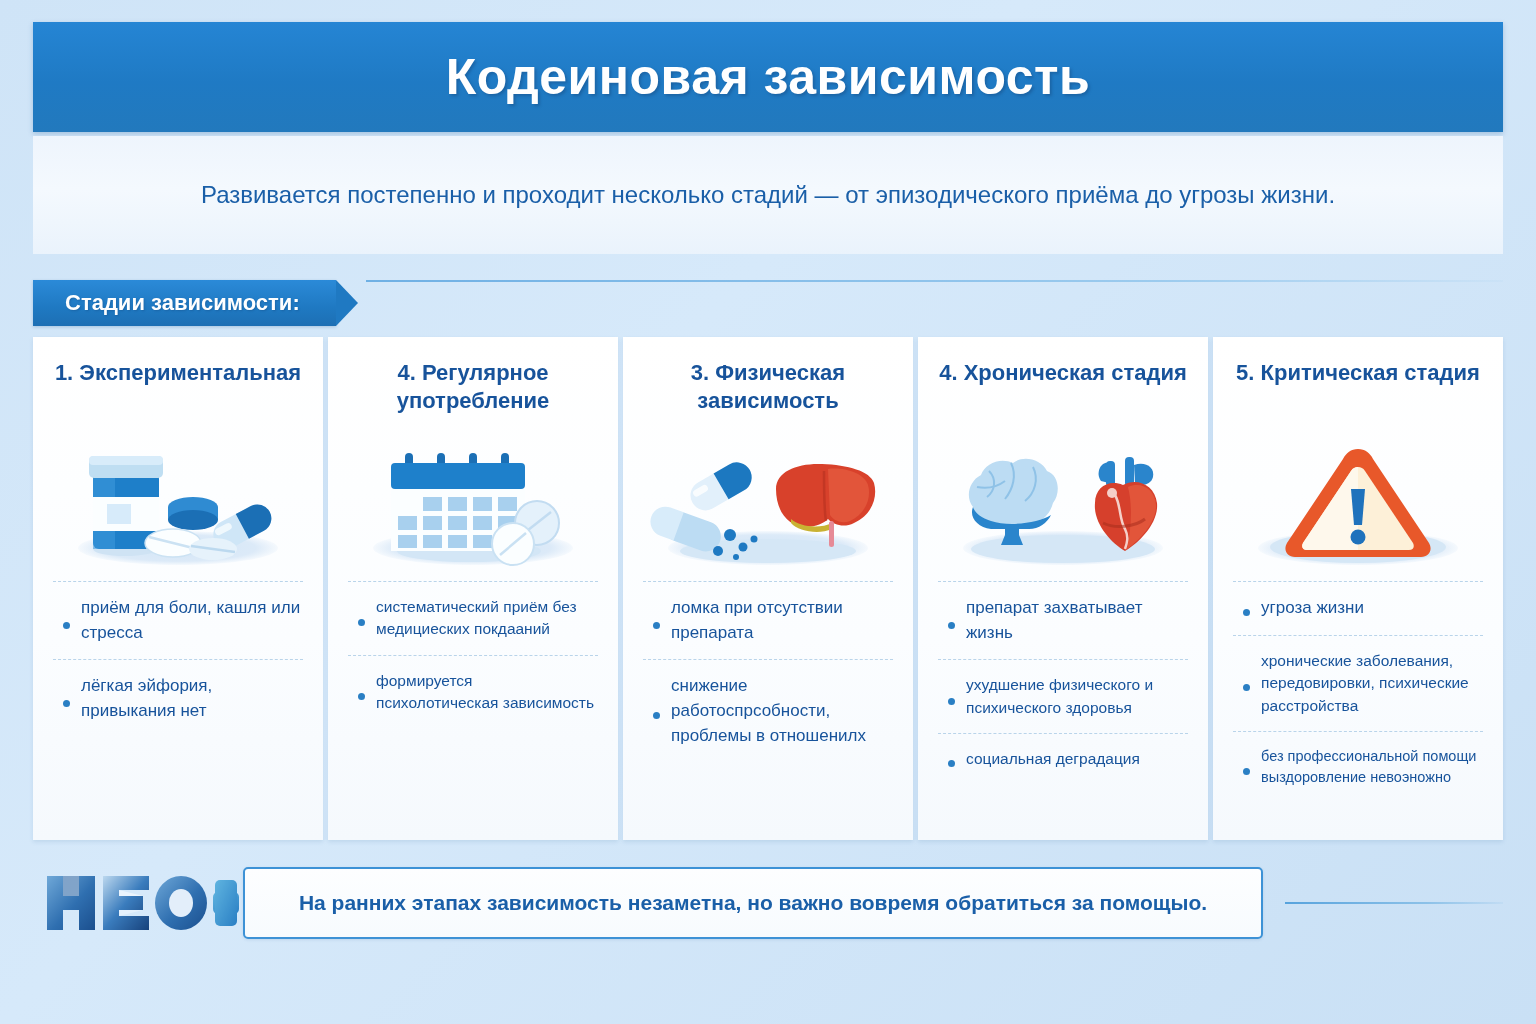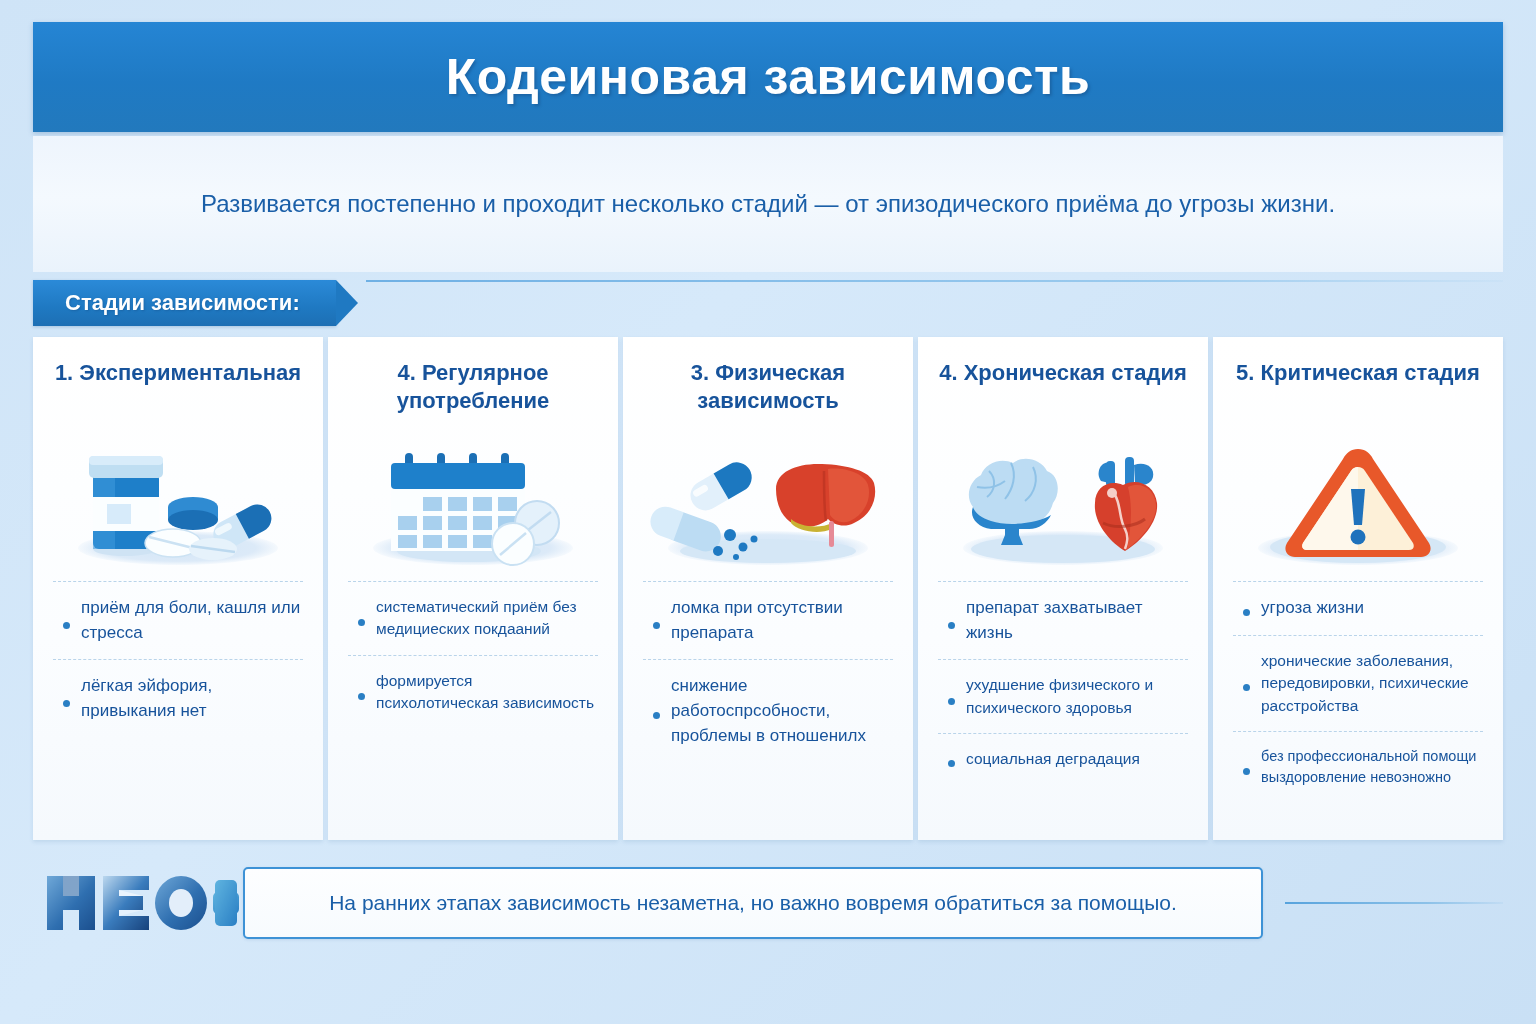--- a/index.html
+++ b/index.html
@@ -46,21 +46,21 @@
     text-shadow: 2px 2px 3px rgba(20,60,110,0.35);
     white-space: nowrap;
   }
 
   
   .subtitle-band {
     position: absolute;
     left: 33px;
     top: 136px;
     width: 1470px;
-    height: 136px;
+    height: 118px;
     background: linear-gradient(180deg, #eef5fd 0%, #f4f9fe 45%, #eaf3fc 100%);
     display: flex;
     align-items: center;
     justify-content: center;
     padding: 0 120px;
   }
   .subtitle-text {
     color: #1a5fa8;
     font-size: 24px;
     line-height: 1.42;
@@ -219,20 +219,21 @@
     align-items: center;
     justify-content: center;
     padding: 0 26px;
     box-shadow: 0 1px 3px rgba(60,110,160,0.15);
   }
   .footer-text {
     color: #1a5fa8;
     font-size: 21px;
     text-align: center;
     line-height: 1.3;
+    font-weight: bold;
   }
   .footer-line {
     flex: 1;
     height: 2px;
     margin-left: 22px;
     background: linear-gradient(90deg, #57a3dd 0%, #8cc1e8 65%, rgba(140,193,232,0.15) 100%);
   }
 </style>
 </head>
 <body>

